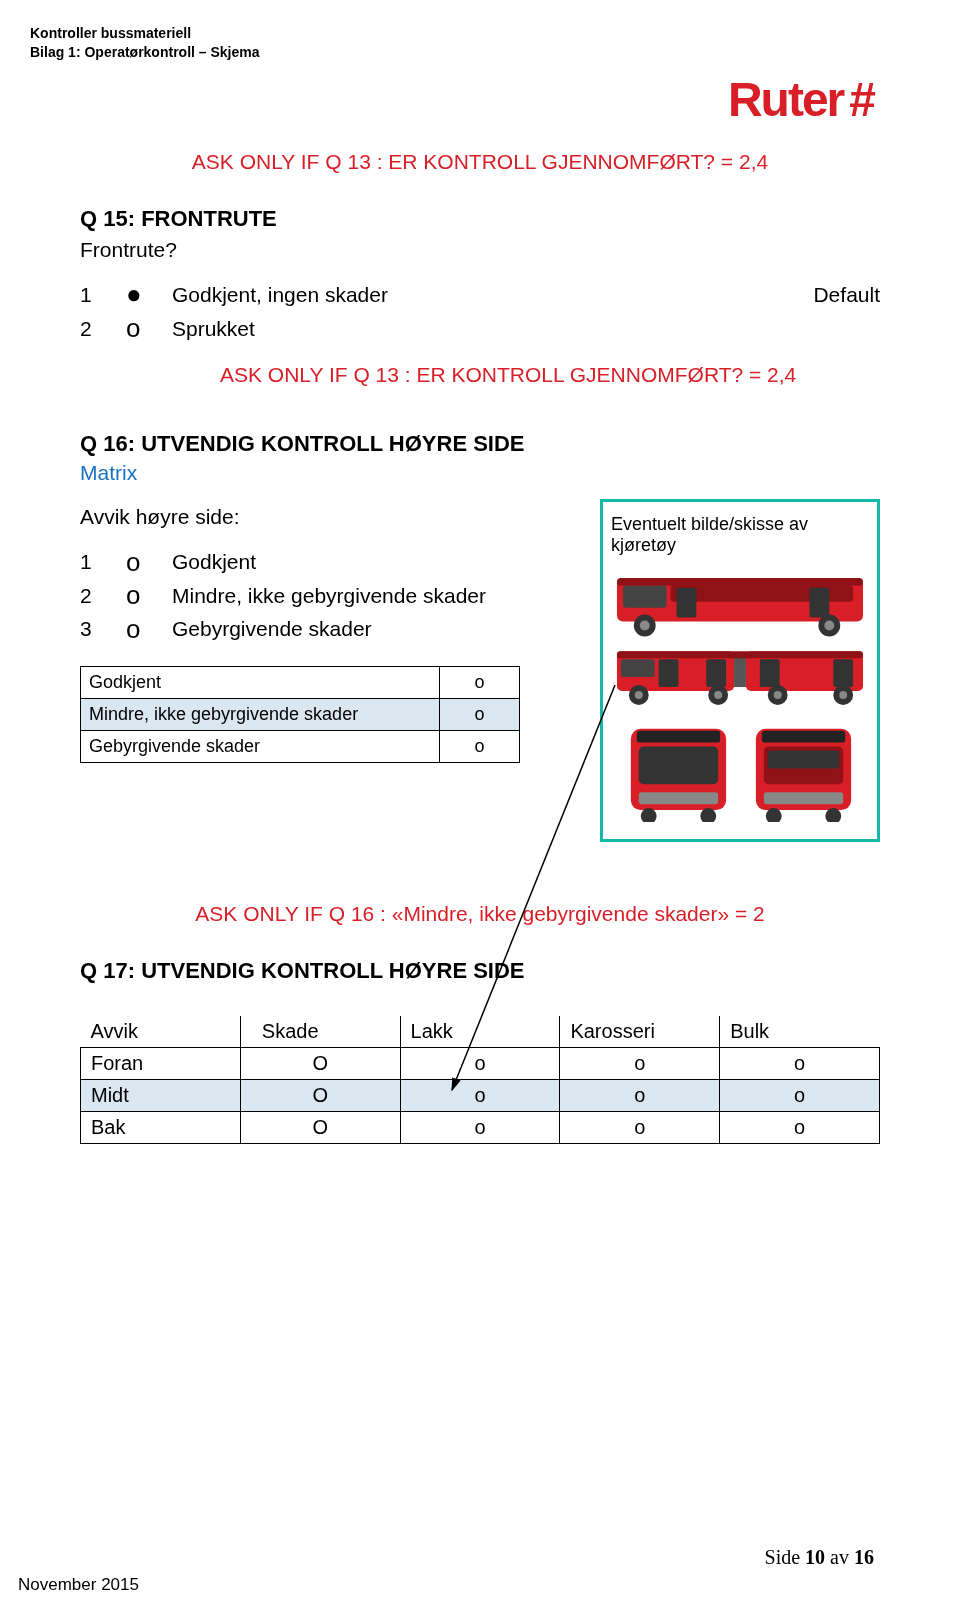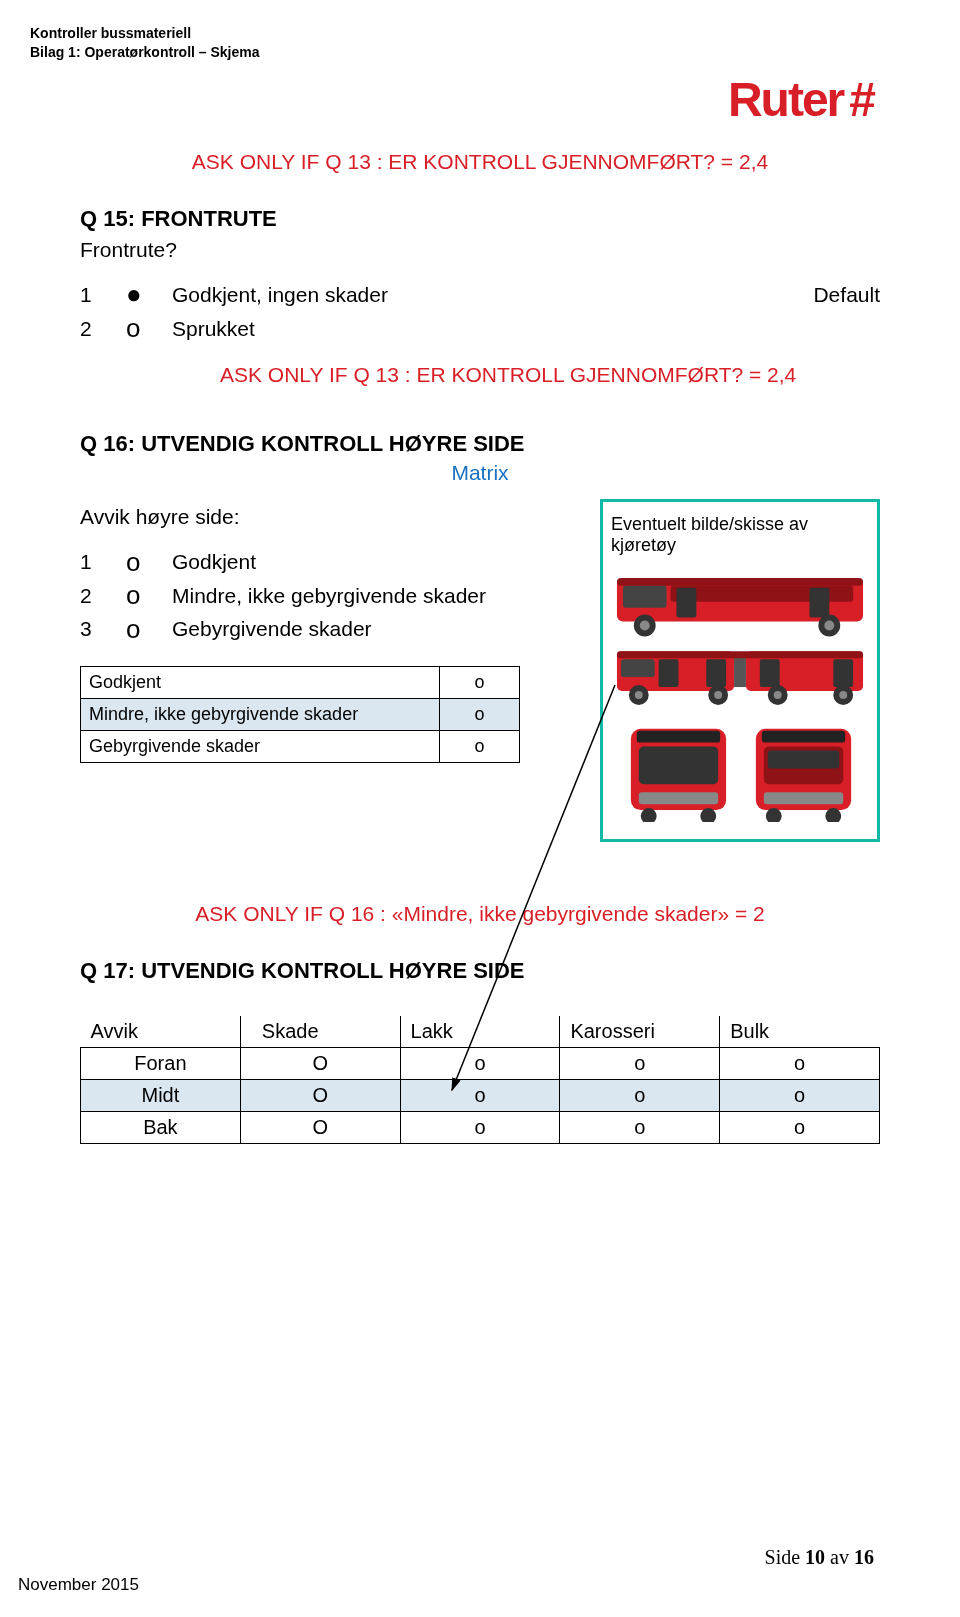--- a/index.html
+++ b/index.html
@@ -53,21 +53,21 @@
   }
   .single-coded {
     color: #2f9e44;
     font-size: 21px;
     text-align: right;
     margin: 0 0 14px 0;
   }
   .matrix {
     color: #1971c2;
     font-size: 21px;
-    text-align: center;
+    text-align: left;
     margin: 0 0 14px 0;
   }
   .subtext {
     font-size: 21px;
     margin: 6px 0 16px 0;
   }
   .option-list {
     margin: 0 0 10px 0;
   }
   .option-row {
@@ -115,21 +115,21 @@
   .row-alt { background: #dbe7f0; }
   .q17-table {
     border-collapse: collapse;
     width: 100%;
     margin-top: 32px;
     font-size: 20px;
   }
   .q17-table td, .q17-table th {
     border: 1px solid #000;
     padding: 4px 10px;
-    text-align: center;
+    text-align: left;
     font-weight: normal;
   }
   .q17-table th { border-top: none; }
   .q17-table .hc { text-align: left; }
   .q17-table td.mark { text-align: center; }
   .footer-left {
     position: absolute;
     bottom: 22px; left: 18px;
     font-size: 17px;
   }

